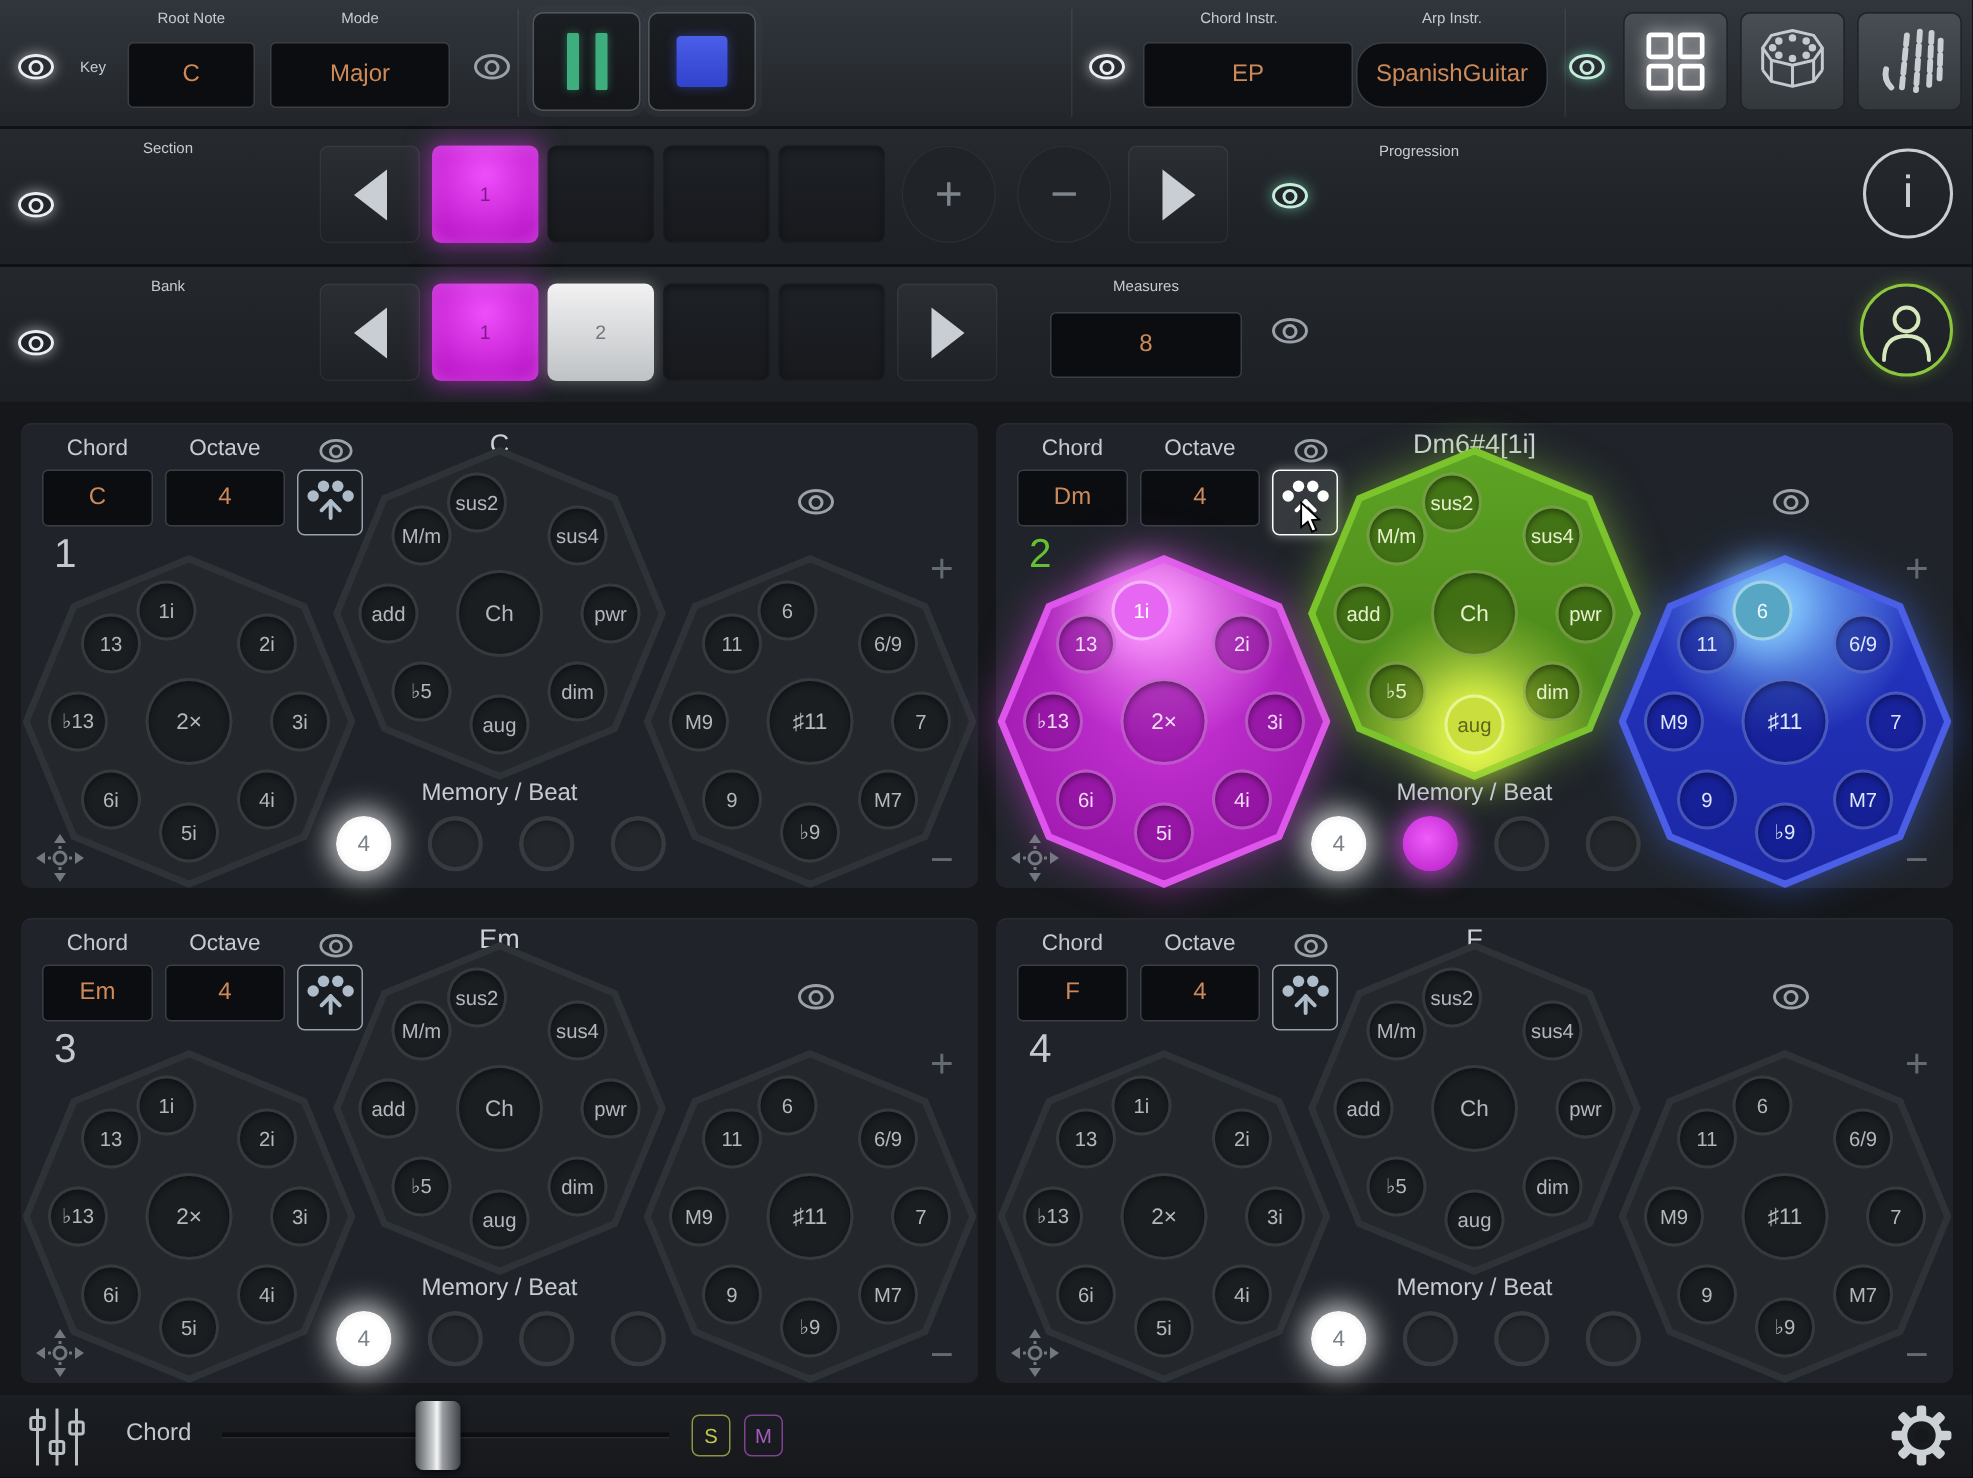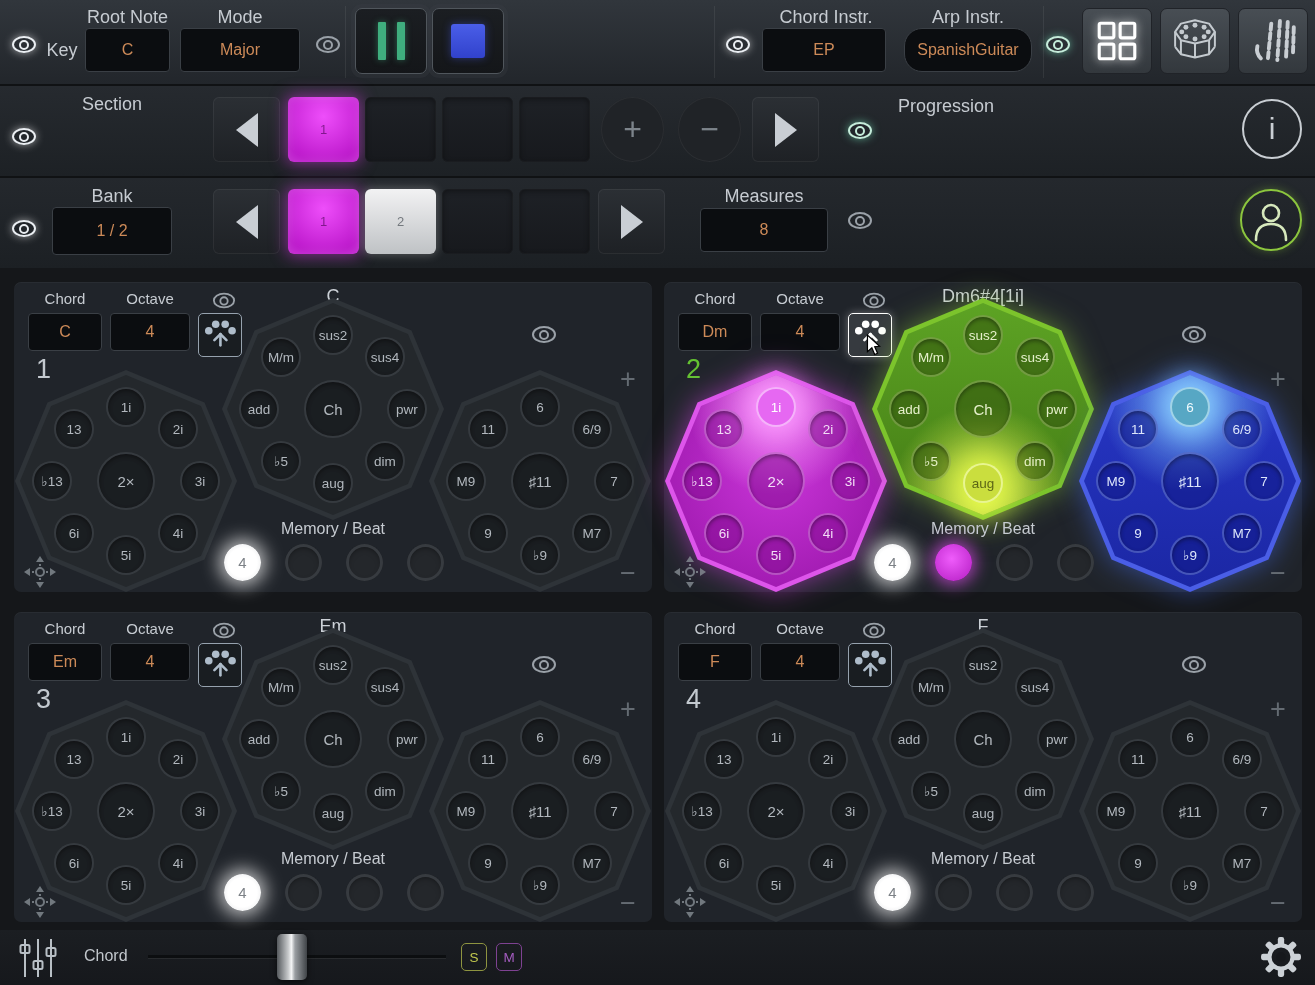--- a/index.html
+++ b/index.html
@@ -16,21 +16,21 @@
   
   .eye{position:absolute;width:24px;height:17px;border:2px solid #82898f;border-radius:50%;}
   .eye::after{content:'';position:absolute;left:50%;top:50%;transform:translate(-50%,-50%);width:6px;height:6px;border:2px solid #82898f;border-radius:50%;}
   .eye.glow-white{border-color:#eaeef2;box-shadow:0 0 9px rgba(255,255,255,.55);}
   .eye.glow-white::after{border-color:#eaeef2;}
   .eye.glow-teal{border-color:#c4ecda;box-shadow:0 0 9px rgba(120,230,190,.6);}
   .eye.glow-teal::after{border-color:#c4ecda;}
   .eye.mid{border-color:#9aa1a8;}.eye.mid::after{border-color:#9aa1a8;}
 
   
-  .flabel{position:absolute;font-size:18px;color:#c6cbd1;text-align:center;}
+  .flabel{position:absolute;font-size:10px;color:#c6cbd1;text-align:center;}
   .field{position:absolute;background:#0b0d10;border:1px solid #3a3f45;border-radius:4px;display:flex;align-items:center;justify-content:center;font-size:16px;color:#cd8a58;}
   .field.dim{background:rgba(18,21,24,.55);border:1px solid rgba(255,255,255,.09);color:#62686e;}
 
   
   .tile{position:absolute;top:8px;width:72px;height:66px;background:linear-gradient(180deg,#1b1e22,#141619);border:1px solid #50565c;border-radius:7px;box-shadow:0 0 0 4px rgba(60,65,70,.25);display:flex;align-items:center;justify-content:center;gap:11px;}
   .pausebar{width:8px;height:38px;background:#3fae7e;border-radius:1px;box-shadow:0 0 6px rgba(63,174,126,.5);}
   .stopsq{width:34px;height:34px;background:linear-gradient(180deg,#4a5ee8,#3142cc);border-radius:3px;box-shadow:0 0 8px rgba(70,90,230,.45);}
 
   
   .ibtn{position:absolute;top:8px;width:70px;height:66px;border-radius:7px;background:linear-gradient(180deg,#484e54,#33383d);border:1px solid #202328;display:flex;align-items:center;justify-content:center;}
@@ -79,21 +79,21 @@
   .octagon.magenta{filter:drop-shadow(0 0 14px rgba(219,70,235,.55));}
   .octagon.magenta .oct-rim{background:#dd55ea;}
   .octagon.magenta .oct-body{background:radial-gradient(circle at 50% 15%,rgba(255,160,255,.9),rgba(255,140,255,0) 42%),radial-gradient(circle at 50% 45%,#c935d8,#9a16aa 90%);}
   .octagon.green{filter:drop-shadow(0 0 14px rgba(150,215,60,.5));}
   .octagon.green .oct-rim{background:#7cc42c;}
   .octagon.green .oct-body{background:radial-gradient(circle at 50% 92%,rgba(235,250,90,.95),rgba(230,248,80,0) 42%),linear-gradient(180deg,#5da324,#447c15);}
   .octagon.blue{filter:drop-shadow(0 0 14px rgba(70,110,240,.55));}
   .octagon.blue .oct-rim{background:#4a5ee6;}
   .octagon.blue .oct-body{background:radial-gradient(circle at 50% 13%,rgba(130,200,255,.85),rgba(110,180,255,0) 42%),linear-gradient(180deg,#2737c6,#1b27a4);}
   .obtn{position:absolute;width:40px;height:40px;border-radius:50%;display:flex;align-items:center;justify-content:center;font-size:13.5px;background:rgba(16,18,21,.45);border:2px solid rgba(120,127,134,.30);color:#b2b8be;box-shadow:inset 0 2px 4px rgba(0,0,0,.4);}
-  .obtn.top{left:91px;top:17px;}.obtn.upper-left{left:39px;top:39px;}.obtn.upper-right{left:143px;top:39px;}
+  .obtn.top{left:76px;top:17px;}.obtn.upper-left{left:39px;top:39px;}.obtn.upper-right{left:143px;top:39px;}
   .obtn.left{left:17px;top:91px;}.obtn.right{left:165px;top:91px;}
   .obtn.lower-left{left:39px;top:143px;}.obtn.lower-right{left:143px;top:143px;}.obtn.bottom{left:91px;top:165px;}
   .obtn.center{left:82px;top:82px;width:58px;height:58px;font-size:15px;}
   .octagon.magenta .obtn{background:rgba(125,10,140,.5);border-color:rgba(248,200,255,.35);color:#f2dcf6;}
   .octagon.magenta .obtn.hl{background:#e668f2;box-shadow:0 0 26px 8px rgba(252,150,255,.85);color:#fff;border-color:rgba(255,230,255,.6);}
   .octagon.green .obtn{background:rgba(50,82,12,.55);border-color:rgba(205,235,150,.35);color:#e6f0cc;}
   .octagon.green .obtn.hl{background:#cade3e;box-shadow:0 0 30px 10px rgba(228,248,70,.9);color:#5c6616;border-color:rgba(245,255,180,.7);}
   .octagon.blue .obtn{background:rgba(14,22,130,.5);border-color:rgba(160,185,255,.35);color:#dde6fb;}
   .octagon.blue .obtn.hl{background:#57a7c4;box-shadow:0 0 26px 8px rgba(140,210,255,.85);color:#f0fafd;border-color:rgba(210,240,255,.6);}
 
@@ -124,21 +124,21 @@
       <span class="pausebar"></span>
       <span class="pausebar"></span>
     </div>
     <div class="tile" style="left:432px;">
       <span class="stopsq"></span>
     </div>
 
     <div class="vdiv" style="left:714px;"></div>
     <span class="eye glow-white" style="left:726px;top:36px;"></span>
     <div class="flabel" style="left:762px;top:7px;width:128px;">Chord Instr.</div>
-    <div class="field" style="left:762px;top:28px;width:124px;height:44px;">EP</div>
+    <div class="field" style="left:762px;top:28px;width:140px;height:44px;">EP</div>
     <div class="flabel" style="left:904px;top:7px;width:128px;">Arp Instr.</div>
     <div class="field" style="left:904px;top:28px;width:128px;height:44px;border-radius:18px;">SpanishGuitar</div>
 
     <div class="vdiv" style="left:1043px;"></div>
     <span class="eye glow-teal" style="left:1046px;top:36px;"></span>
     <div class="ibtn" style="left:1082px;">
       <svg width="46" height="46" viewBox="0 0 44 44" style="filter:drop-shadow(0 0 5px rgba(255,255,255,.85));">
         <g fill="none" stroke="#ffffff" stroke-width="3">
           <rect x="5" y="5" width="14" height="14" rx="1.5"></rect>
             <rect x="25" y="5" width="14" height="14" rx="1.5"></rect>
@@ -201,21 +201,20 @@
     <span class="eye glow-teal" style="left:848px;top:36px;"></span>
     <div class="flabel" style="left:880px;top:10px;width:132px;">Progression</div>
     <div class="circbtn" id="infobtn" style="left:1242px;top:13px;">
         <span>i</span>
       </div>
   </div>
 
   <div class="row" id="bankrow">
     <span class="eye glow-white" style="left:12px;top:42px;"></span>
     <div class="flabel" style="left:52px;top:8px;width:120px;">Bank</div>
-    <div class="field" style="left:52px;top:29px;width:120px;height:48px;">1 / 2</div>
     <div class="navbtn" style="left:213px;">
         <span class="tri-l"></span>
       </div>
     <div class="pad magenta" style="left:288px;">1</div>
     <div class="pad white" style="left:365px;">2</div>
     <div class="pad" style="left:442px;"></div>
     <div class="pad" style="left:519px;"></div>
     <div class="navbtn" style="left:598px;">
         <span class="tri-r"></span>
       </div>

